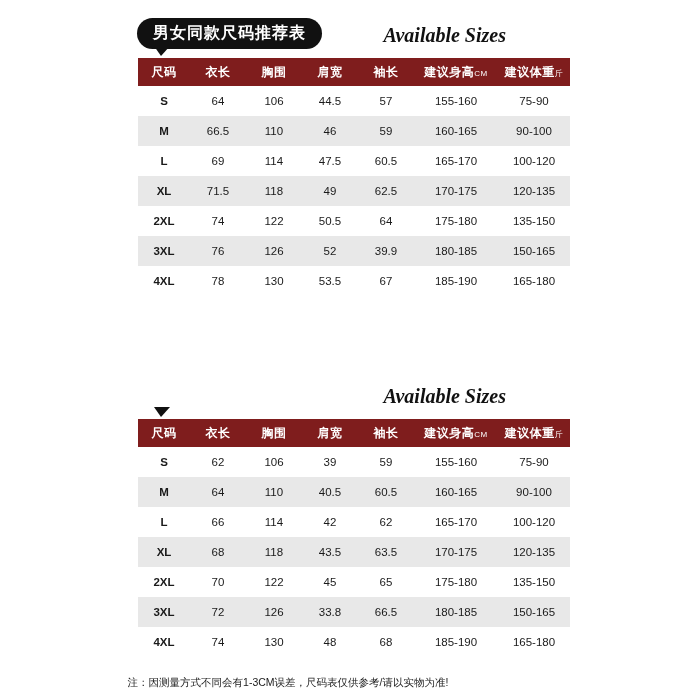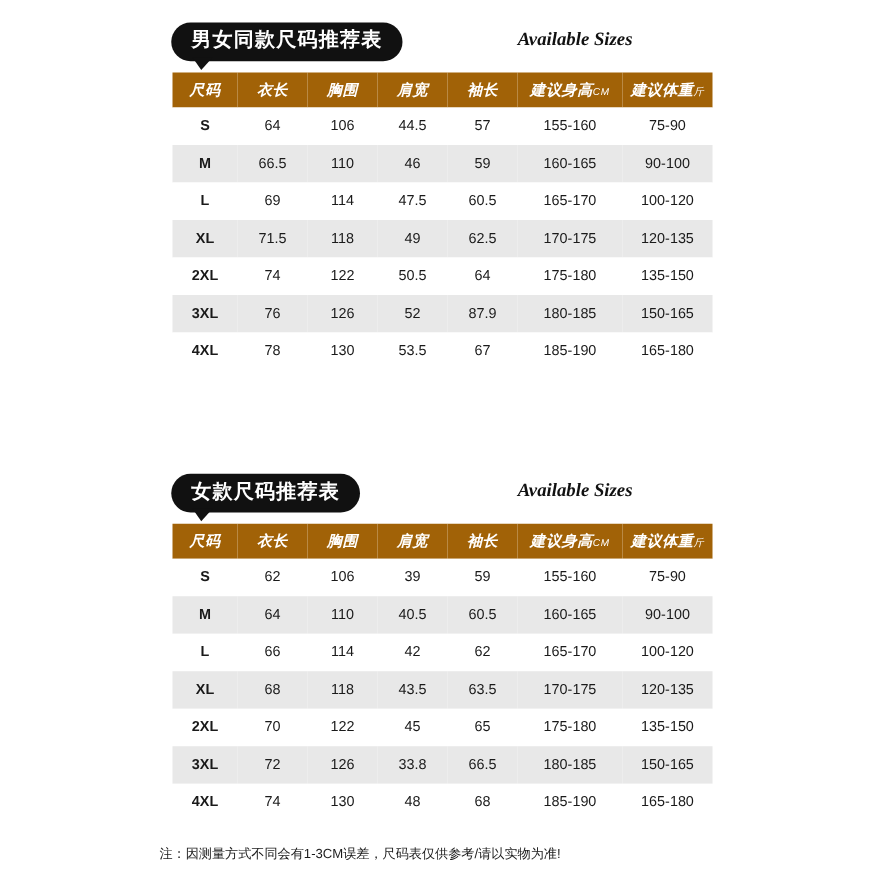--- a/index.html
+++ b/index.html
@@ -53,43 +53,42 @@
     height: 0;
     border-left: 7px solid transparent;
     border-right: 9px solid transparent;
     border-top: 10px solid #111111;
   }
   .avail {
     position: absolute;
     right: 126px;
     top: 10px;
     font-family: "Liberation Serif", serif;
-    font-size: 15px;
+    font-size: 20px;
     font-weight: bold;
     font-style: italic;
     color: #111111;
     white-space: nowrap;
   }
 
   
   table.size-table {
     border-collapse: collapse;
     table-layout: fixed;
     margin-left: 138px;
     width: 432px;
     font-size: 11.5px;
   }
   table.size-table th {
-    background: #a16207;
+    background: #7f1d1d;
     color: #ffffff;
     font-size: 12px;
     font-weight: bold;
     height: 26px;
     letter-spacing: 0.5px;
-    font-style: italic;
   }
   table.size-table th .unit {
     font-size: 8px;
     font-weight: normal;
     vertical-align: baseline;
   }
   table.size-table td {
     height: 28px;
     text-align: center;
     color: #1a1a1a;
@@ -201,40 +200,39 @@
           <td>50.5</td>
           <td>64</td>
           <td>175-180</td>
           <td>135-150</td>
         </tr>
         <tr class="even">
           <td class="size-col">3XL</td>
           <td>76</td>
           <td>126</td>
           <td>52</td>
-          <td>87.9</td>
+          <td>39.9</td>
           <td>180-185</td>
           <td>150-165</td>
         </tr>
         <tr class="odd">
           <td class="size-col">4XL</td>
           <td>78</td>
           <td>130</td>
           <td>53.5</td>
           <td>67</td>
           <td>185-190</td>
           <td>165-180</td>
         </tr>
       </tbody>
     </table>
   </div>
 
   <div class="section" style="top:375px;">
     <div class="sec-head">
-      <div class="badge">女款尺码推荐表</div>
       <div class="badge-tail"></div>
       <div class="avail">Available Sizes</div>
     </div>
     <table class="size-table">
       <colgroup>
         <col class="c0">
           <col class="c1">
           <col class="c2">
           <col class="c3">
           <col class="c4">

